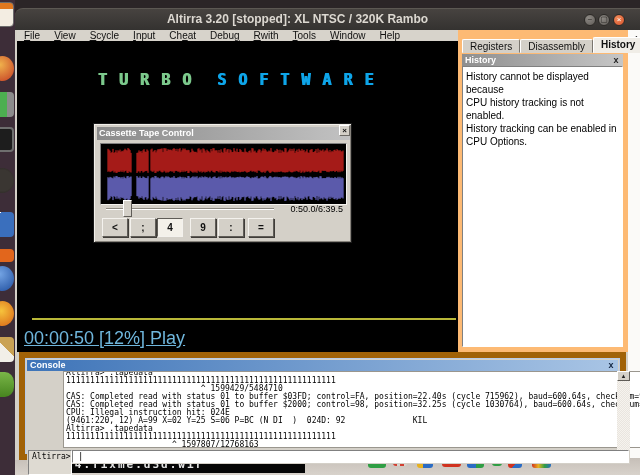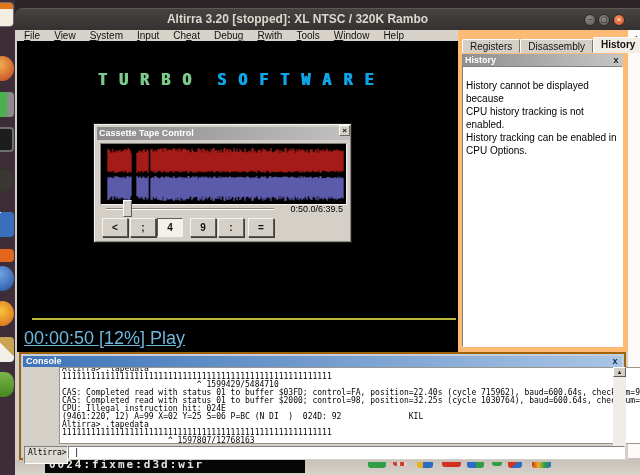--- a/index.html
+++ b/index.html
@@ -58,21 +58,21 @@
          border:1px solid; border-color:#fff #7a766f #d4d0c8 #fff; border-radius:2px 2px 0 0;
          white-space:nowrap; }
   .tab.active { height:16px; background:#f0ede7; font-weight:bold;
                 border-color:#fff #6d6a64 #f0ede7 #fff; position:relative; z-index:2; }
   .panelhead { position:absolute; left:4px; top:24px; width:161px; height:12px;
                background:linear-gradient(90deg,#8f8f8f,#c6c6c6); color:#fff; font-size:9px;
                font-weight:bold; line-height:12px; padding-left:3px; }
   .panelhead .x { position:absolute; right:2px; top:1px; width:10px; height:10px; color:#222;
                   font-size:9px; line-height:10px; text-align:center; font-weight:bold; }
   .panelbody { position:absolute; left:4px; top:36px; width:161px; height:281px; background:#fff;
-               border:1px solid; border-color:#808080 #fff #fff #808080; padding:12px 3px;
+               border:1px solid; border-color:#808080 #fff #fff #808080; padding:3px 3px;
                font-size:10px; line-height:13px; color:#000; white-space:pre-line; }
 
   
   .cassette { position:absolute; left:78px; top:93px; width:259px; height:120px; background:#d4d0c8;
               border:1px solid #1a1a1a; box-shadow:inset 1px 1px 0 #f2f0eb, inset -1px -1px 0 #87837c;
               z-index:6; }
   .cass-title { position:absolute; left:3px; top:3px; width:253px; height:13px;
                 background:linear-gradient(90deg,#8a8a8a,#c2c2c2); color:#fff; font-size:9px;
                 font-weight:bold; line-height:13px; padding-left:2px; }
   .cass-x { position:absolute; right:1px; top:1px; width:11px; height:11px; background:#d4d0c8;
@@ -86,37 +86,37 @@
                   border:1px solid; border-color:#fff #5f5c57 #5f5c57 #fff; }
   .cass-time { position:absolute; right:8px; top:80px; font-size:9px; color:#000; }
   .cass-btn { position:absolute; top:94px; width:26px; height:19px; background:#d4d0c8;
               border:1px solid; border-color:#f4f2ee #5f5c57 #5f5c57 #f4f2ee;
               box-shadow:1px 1px 0 #403d39; font-size:10px; font-weight:bold; text-align:center;
               line-height:17px; color:#111; }
   .cass-btn.pressed { background:#f4f1ea; border-color:#5f5c57 #f4f2ee #f4f2ee #5f5c57; box-shadow:none; }
 
   
   .consolewin { position:absolute; left:4px; top:322px; width:607px; height:108px; background:#d4d0c8;
-                border:2px solid #a16207; box-shadow:0 0 0 1px #b9cce8 inset; z-index:6; }
+                border:6px solid #a16207; box-shadow:0 0 0 1px #b9cce8 inset; z-index:6; }
   .cons-title { position:absolute; left:2px; top:2px; right:2px; height:11px;
                 background:linear-gradient(90deg,#3e74b8,#a9c5e5); color:#fff; font-size:9px;
                 font-weight:bold; line-height:11px; padding-left:3px; }
   .cons-x { position:absolute; right:2px; top:0; width:10px; height:10px; color:#10233f; font-size:9px;
             line-height:10px; text-align:center; font-weight:bold; }
   .cons-body { position:absolute; left:2px; top:13px; width:590px; height:77px; background:#fff;
                overflow:hidden; border:1px solid #9a968e;margin-left:36px; }
   .cons-pre { font-family:"DejaVu Sans Mono",monospace; font-size:8px; line-height:8px; color:#000;
               margin:-3px 0 0 2px; white-space:pre; }
   .scrollbar { position:absolute; left:592px; top:13px; width:13px; height:89px;
                background:repeating-conic-gradient(#e9e5df 0 25%, #f6f3ee 0 50%) 0 0/2px 2px; }
   .sb-btn { position:absolute; left:0; width:13px; height:10px; background:#d4d0c8;
             border:1px solid; border-color:#fff #5f5c57 #5f5c57 #fff; font-size:6px; line-height:8px;
             text-align:center; color:#222; }
   .cons-inputrow { position:absolute; left:2px; top:92px; width:603px; height:14px; background:#d4d0c8; }
-  .cons-prompt { position:absolute; left:1px; top:0; width:44px; height:18px; background:#dedad2;
+  .cons-prompt { position:absolute; left:1px; top:0; width:44px; height:25px; background:#dedad2;
                  border:1px solid; border-color:#808080 #fff #fff #808080;
                  font-family:"DejaVu Sans Mono",monospace; font-size:8px; line-height:11px; padding-left:3px;
                  color:#000; }
   .cons-input { position:absolute; left:45px; top:0; width:557px; height:13px; background:#fff;
                 border:1px solid; border-color:#808080 #fff #fff #808080;
                 font-family:"DejaVu Sans Mono",monospace; font-size:9px; line-height:11px; padding-left:5px;
                 color:#000; }
 </style>
 </head>
 <body>
@@ -161,21 +161,21 @@
     <span class="winbtn" style="right:44px">−</span>
     <span class="winbtn" style="right:30px">▢</span>
     <span class="winbtn close" style="right:15px">×</span>
   </div>
 
   <div class="appwin">
 
     <div class="menubar">
       <span class="menu-item"><u>F</u><span>ile</span></span>
       <span class="menu-item"><u>V</u><span>iew</span></span>
-      <span class="menu-item"><u>S</u><span>ystem</span></span>
+      <span class="menu-item"><u>S</u><span>cycle</span></span>
       <span class="menu-item"><u>I</u><span>nput</span></span>
       <span class="menu-item"><span>Ch</span><u>e</u><span>at</span></span>
       <span class="menu-item"><span>Debu</span><u>g</u></span>
       <span class="menu-item"><u>R</u><span>with</span></span>
       <span class="menu-item"><u>T</u><span>ools</span></span>
       <span class="menu-item"><u>W</u><span>indow</span></span>
       <span class="menu-item"><span>Help</span></span>
     </div>
 
     <div class="emuscreen">

